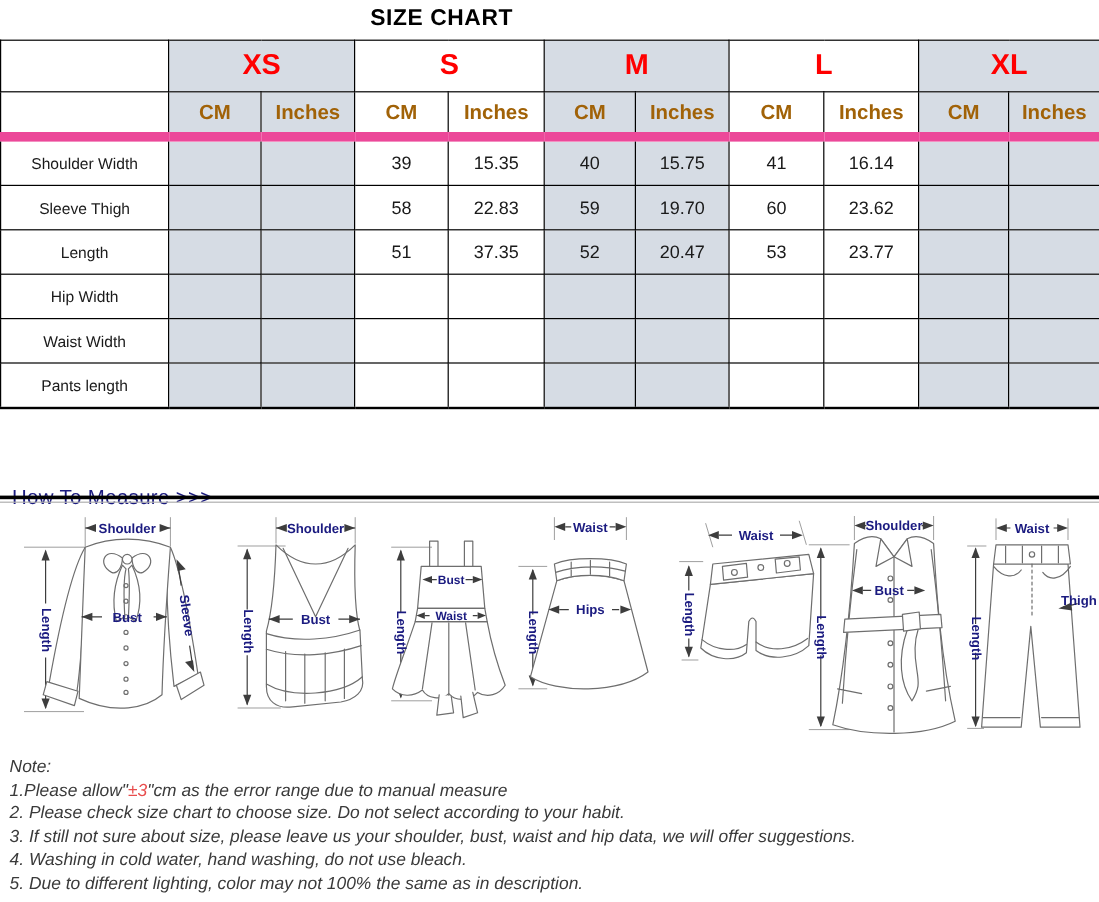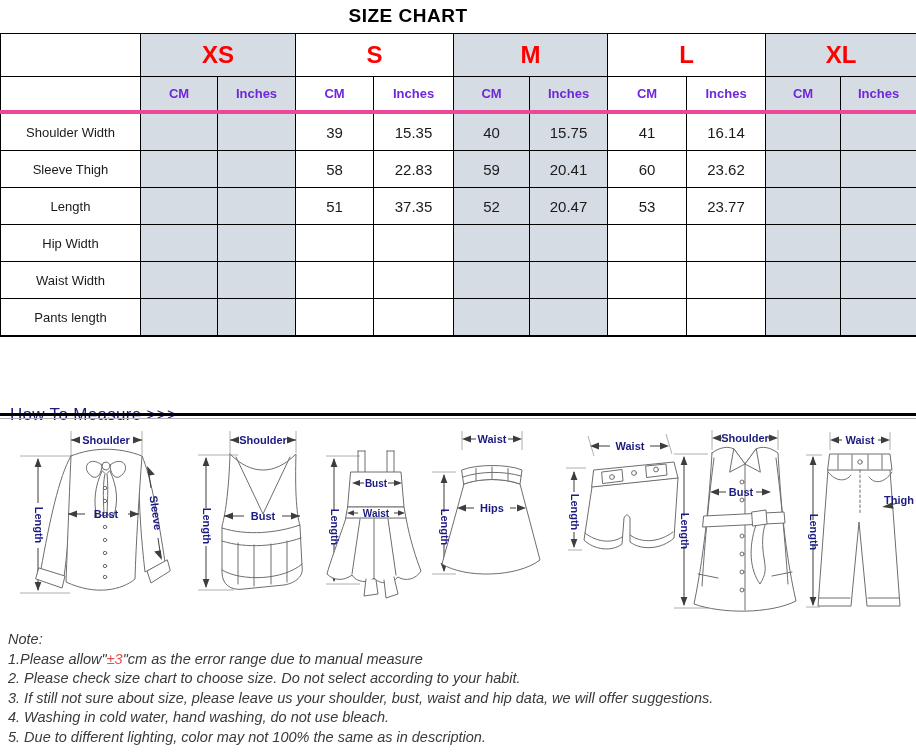--- a/index.html
+++ b/index.html
@@ -1,31 +1,31 @@
 <!DOCTYPE html>
 <html><head>
 <meta charset="utf-8">
 <style>
   html,body{margin:0;padding:0;background:#fff;}
   body{width:916px;height:752px;position:relative;overflow:hidden;
        font-family:"Liberation Sans",sans-serif;color:#1a1a1a;}
 
   .page-title{position:absolute;top:5px;left:0;width:736px;text-align:center;
-    font-size:19px;font-weight:bold;letter-spacing:.5px;color:#000;padding-left:40px;}
+    font-size:19px;font-weight:bold;letter-spacing:.5px;color:#000;}
 
   
   table.size-chart{position:absolute;top:33px;left:0;width:916px;
     border-collapse:collapse;table-layout:fixed;}
   .size-chart th,.size-chart td{border:1px solid #000;padding:0;text-align:center;
     overflow:hidden;white-space:nowrap;}
   .size-chart .shade{background:#d6dce4;}
   .size-chart tr.size-row th{height:42px;font-size:24px;font-weight:bold;color:#ff0000;}
   .size-chart tr.size-row th.corner,.size-chart tr.unit-row th.corner{background:#fff;}
-  .size-chart tr.unit-row th{height:33px;font-size:13px;font-weight:bold;color:#6d28d9;
-    border-bottom:4px solid #ec4899;}
+  .size-chart tr.unit-row th{height:33px;font-size:17px;font-weight:bold;color:#a16207;
+    border-bottom:8px solid #ec4899;}
   .size-chart tbody td{height:36px;font-size:15px;color:#1a1a1a;}
   .size-chart tbody td.row-label{font-size:13px;}
   .size-chart tbody tr:last-child td{border-bottom:2px solid #000;margin-left:36px;}
 
   
   .measure-head{position:absolute;top:405px;left:10px;font-size:17px;font-weight:normal;
     color:#1b1b80;letter-spacing:.3px;}
   .rule-thick{position:absolute;top:413px;left:0;width:916px;height:3px;background:#000;}
   .rule-thin{position:absolute;top:418px;left:0;width:916px;height:1px;background:#b0b0b0;}
 
@@ -101,21 +101,21 @@
         <td class="shade"></td>
         <td class="shade"></td>
       </tr>
       <tr>
         <td class="row-label">Sleeve Thigh</td>
         <td class="shade"></td>
         <td class="shade"></td>
         <td class="">58</td>
         <td class="">22.83</td>
         <td class="shade">59</td>
-        <td class="shade">20.41</td>
+        <td class="shade">19.70</td>
         <td class="">60</td>
         <td class="">23.62</td>
         <td class="shade"></td>
         <td class="shade"></td>
       </tr>
       <tr>
         <td class="row-label">Length</td>
         <td class="shade"></td>
         <td class="shade"></td>
         <td class="">51</td>

